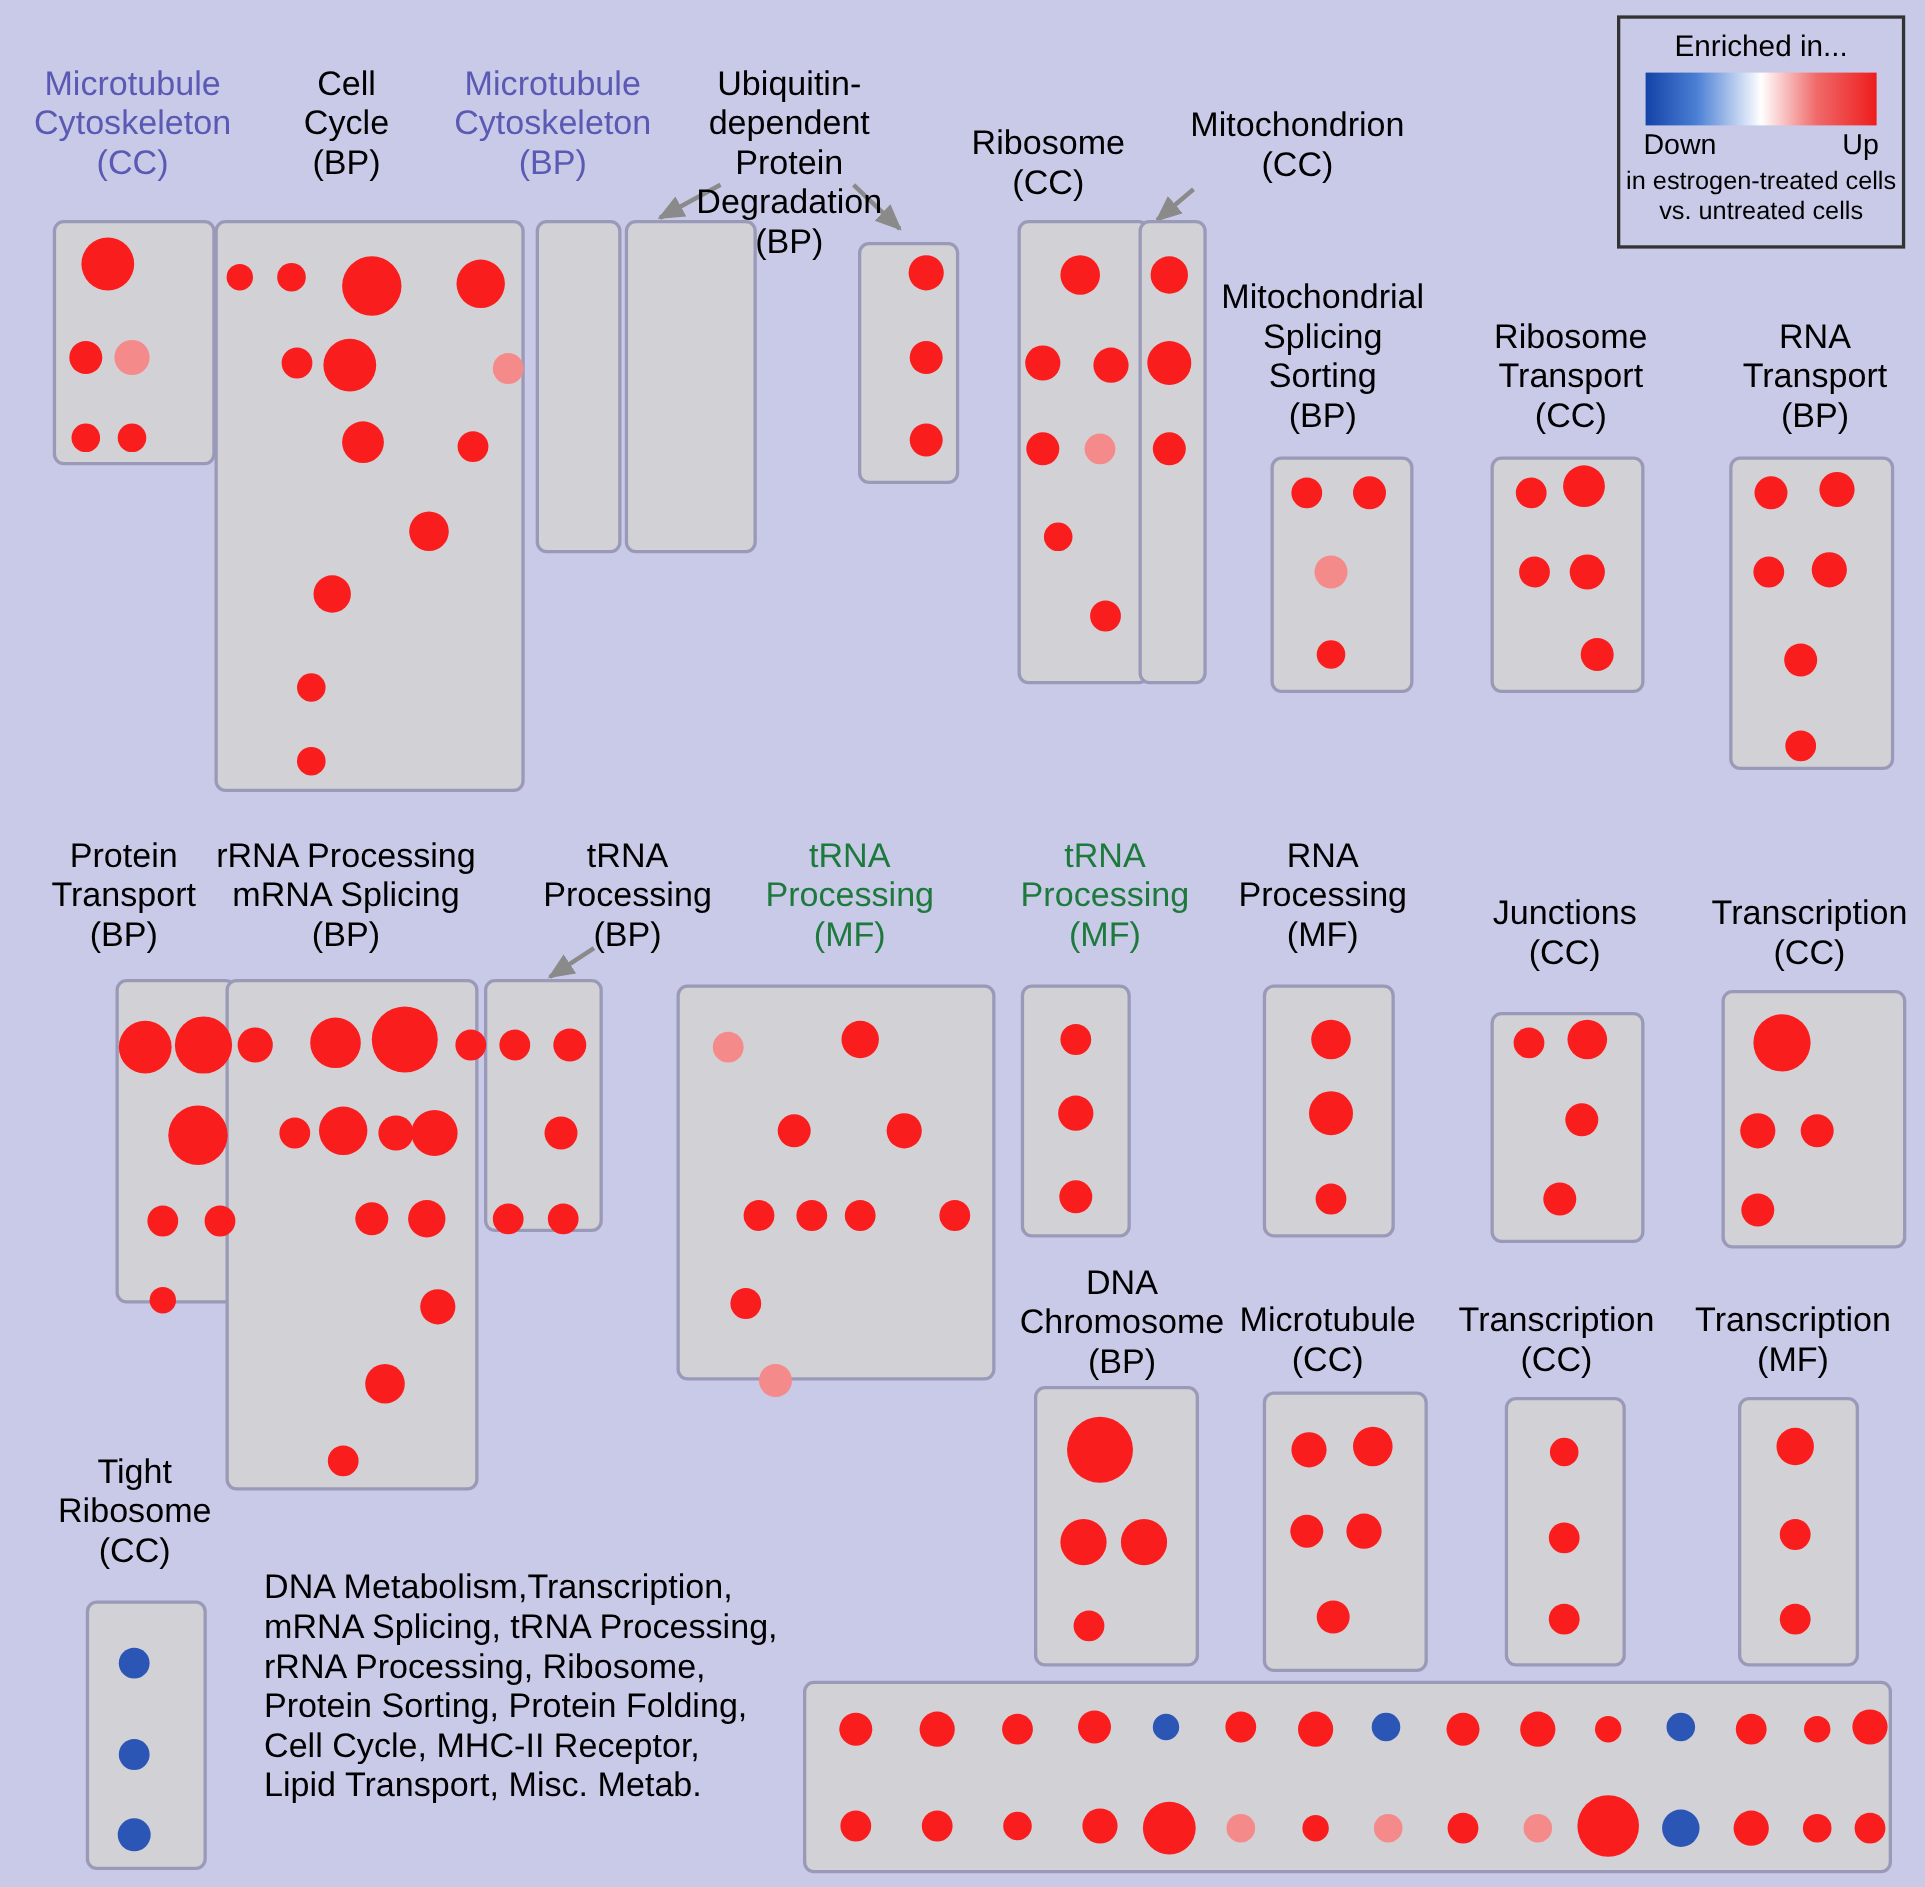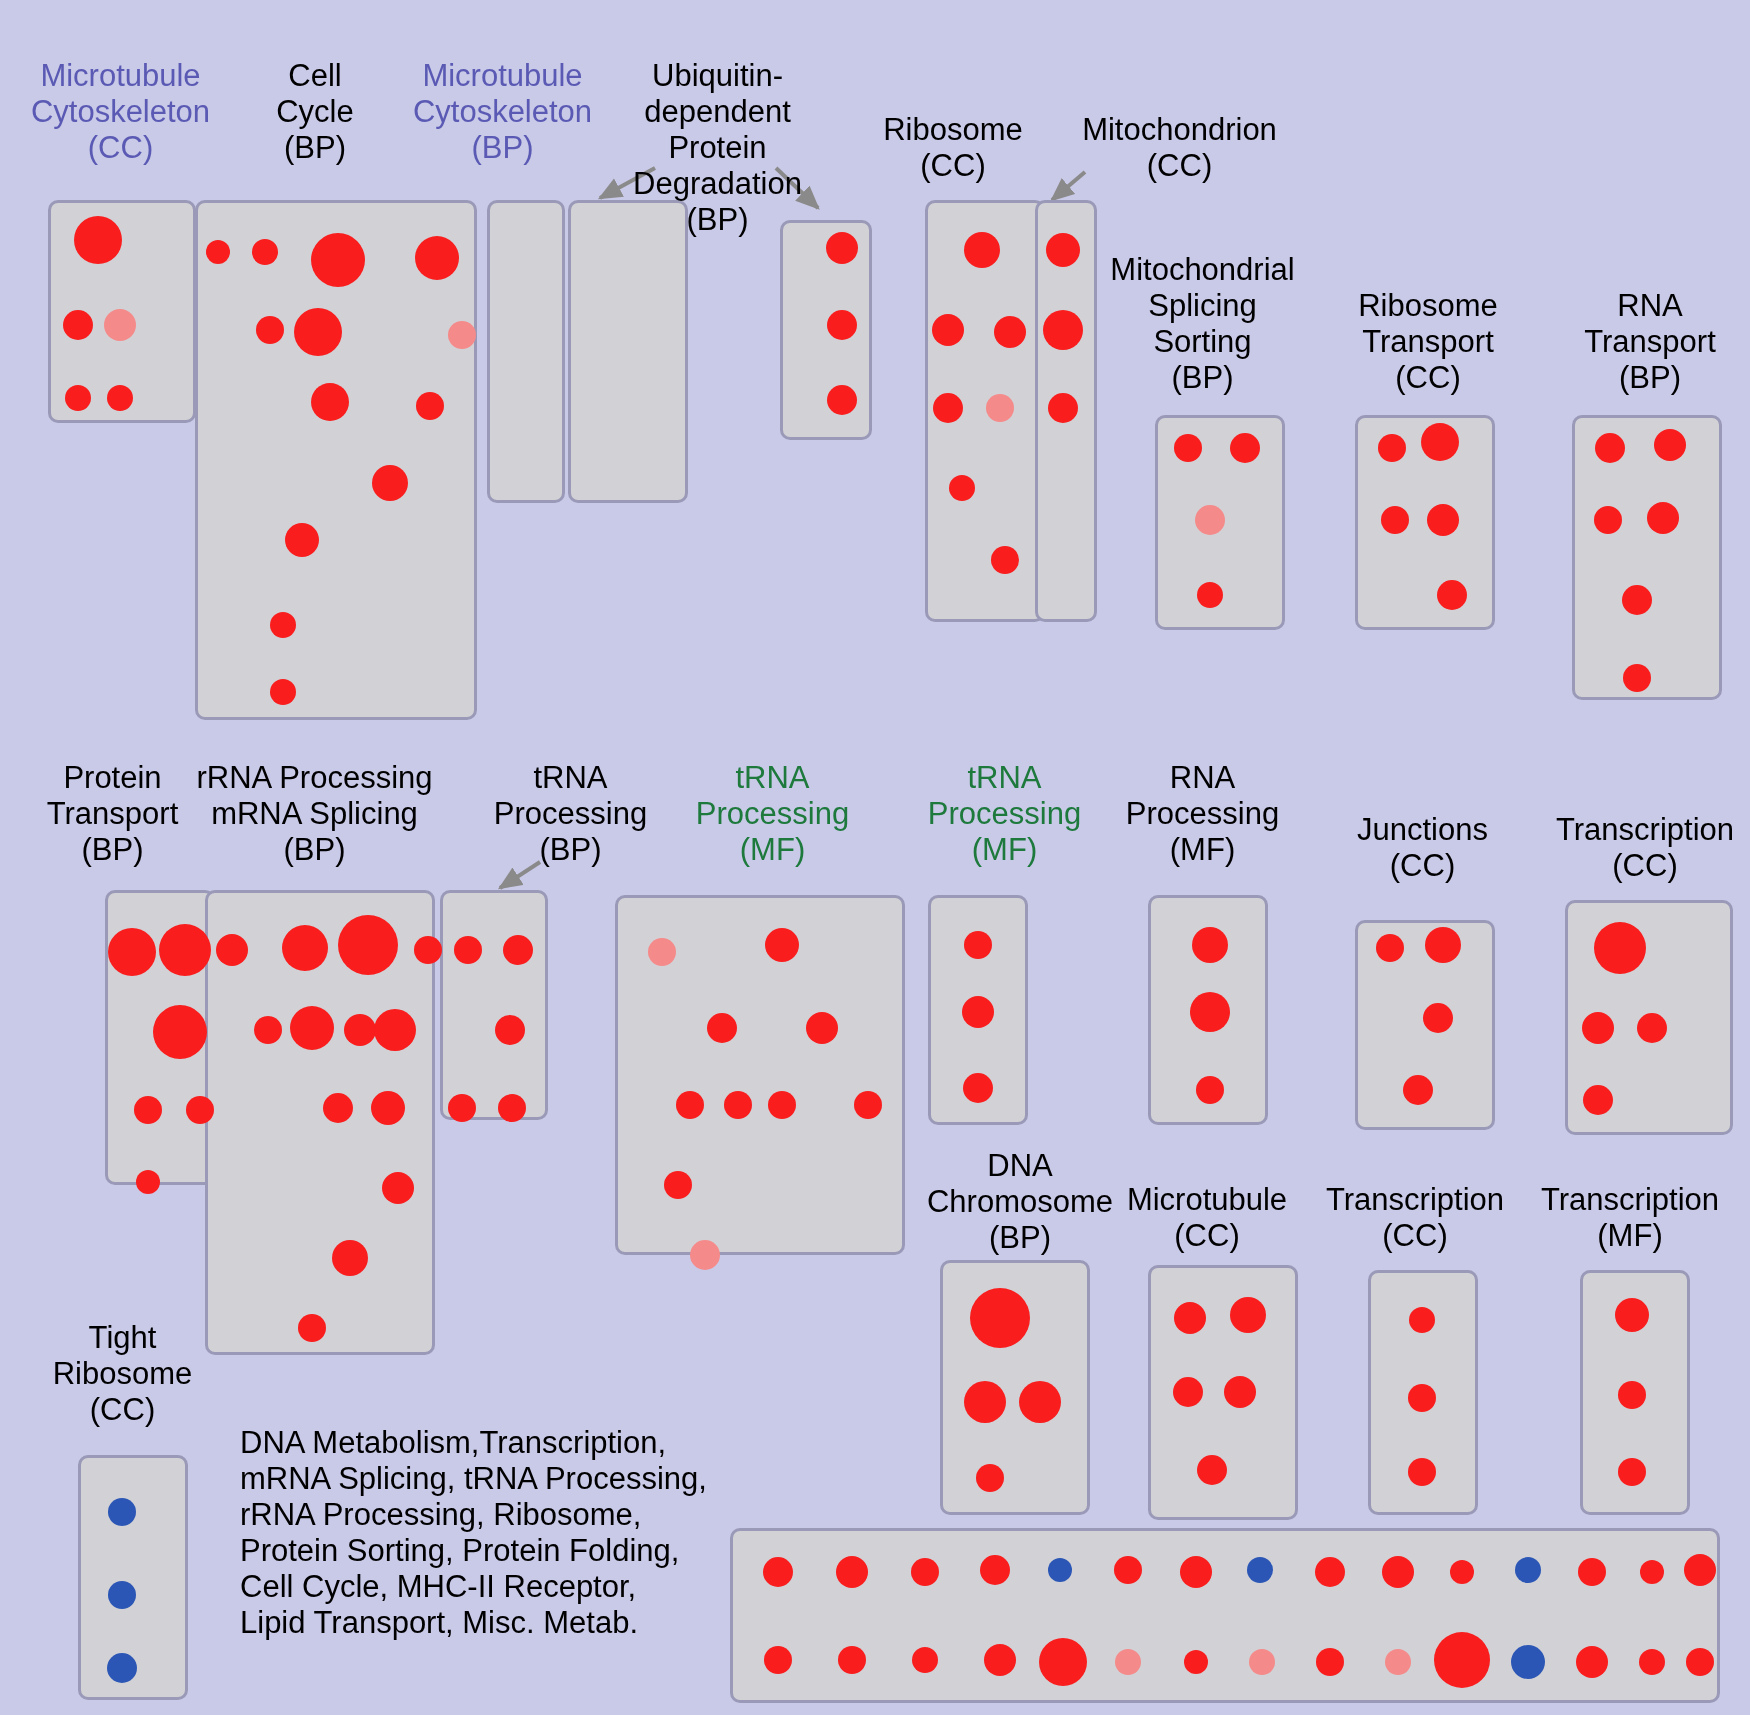--- a/index.html
+++ b/index.html
@@ -344,21 +344,21 @@
       <div class="label purple" style="left: 400px; top: 58px; width: 205px;">Microtubule
 Cytoskeleton
 (BP)</div>
       <div class="label" style="left: 620px; top: 58px; width: 195px;">Ubiquitin-
 dependent
 Protein
 Degradation
 (BP)</div>
       <div class="label" style="left: 868px; top: 112px; width: 170px;">Ribosome
 (CC)</div>
-      <div class="label" style="left: 1062px; top: 112px; width: 235px;">Mitochondrion
+      <div class="label" style="left: 1062px; top: 96px; width: 235px;">Mitochondrion
 (CC)</div>
       <div class="label" style="left: 1095px; top: 252px; width: 215px;">Mitochondrial
 Splicing
 Sorting
 (BP)</div>
       <div class="label" style="left: 1338px; top: 288px; width: 180px;">Ribosome
 Transport
 (CC)</div>
       <div class="label" style="left: 1560px; top: 288px; width: 180px;">RNA
 Transport
@@ -398,13 +398,23 @@
 Ribosome
 (CC)</div>
       <div class="label left" style="left: 240px; top: 1425px; width: 540px;">DNA Metabolism,Transcription,
 mRNA Splicing, tRNA Processing,
 rRNA Processing, Ribosome,
 Protein Sorting, Protein Folding,
 Cell Cycle, MHC-II Receptor,
 Lipid Transport, Misc. Metab.</div>
     </div>
 
+  <div class="legend">
+    <div class="lg-title">Enriched in...</div>
+    <div class="lg-bar"></div>
+    <div class="lg-ends">
+      <span>Down</span>
+      <span>Up</span>
+    </div>
+    <div class="lg-sub">in estrogen-treated cells
+vs. untreated cells</div>
+  </div>
 </div>
 
 </body></html>

